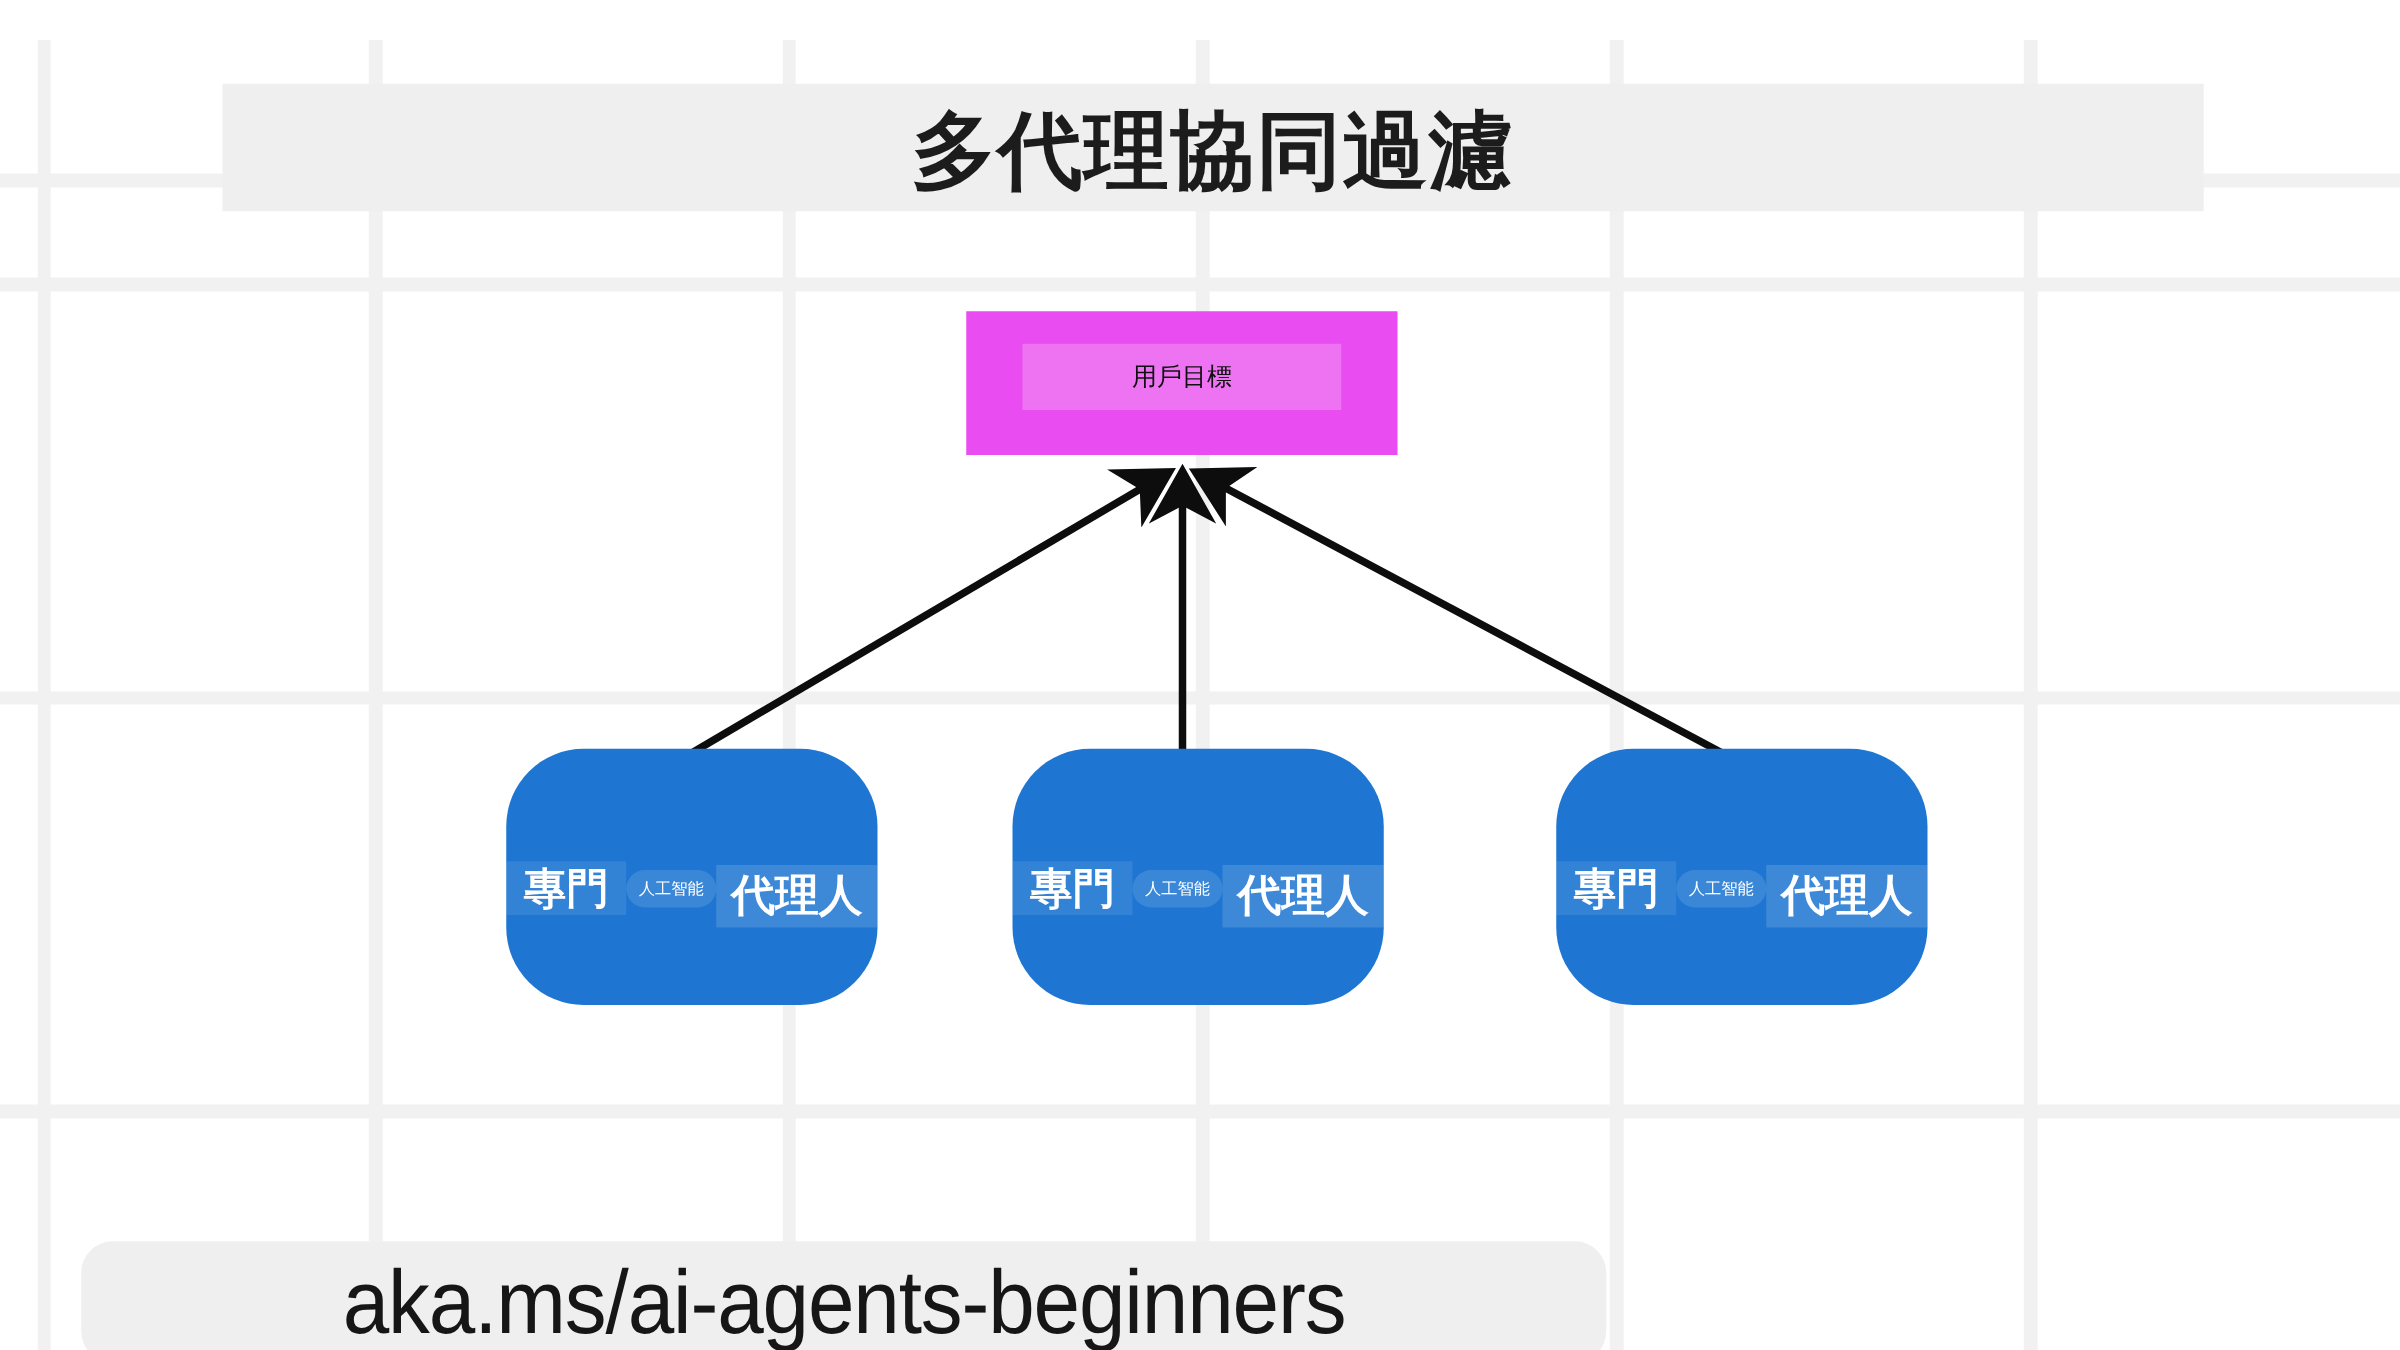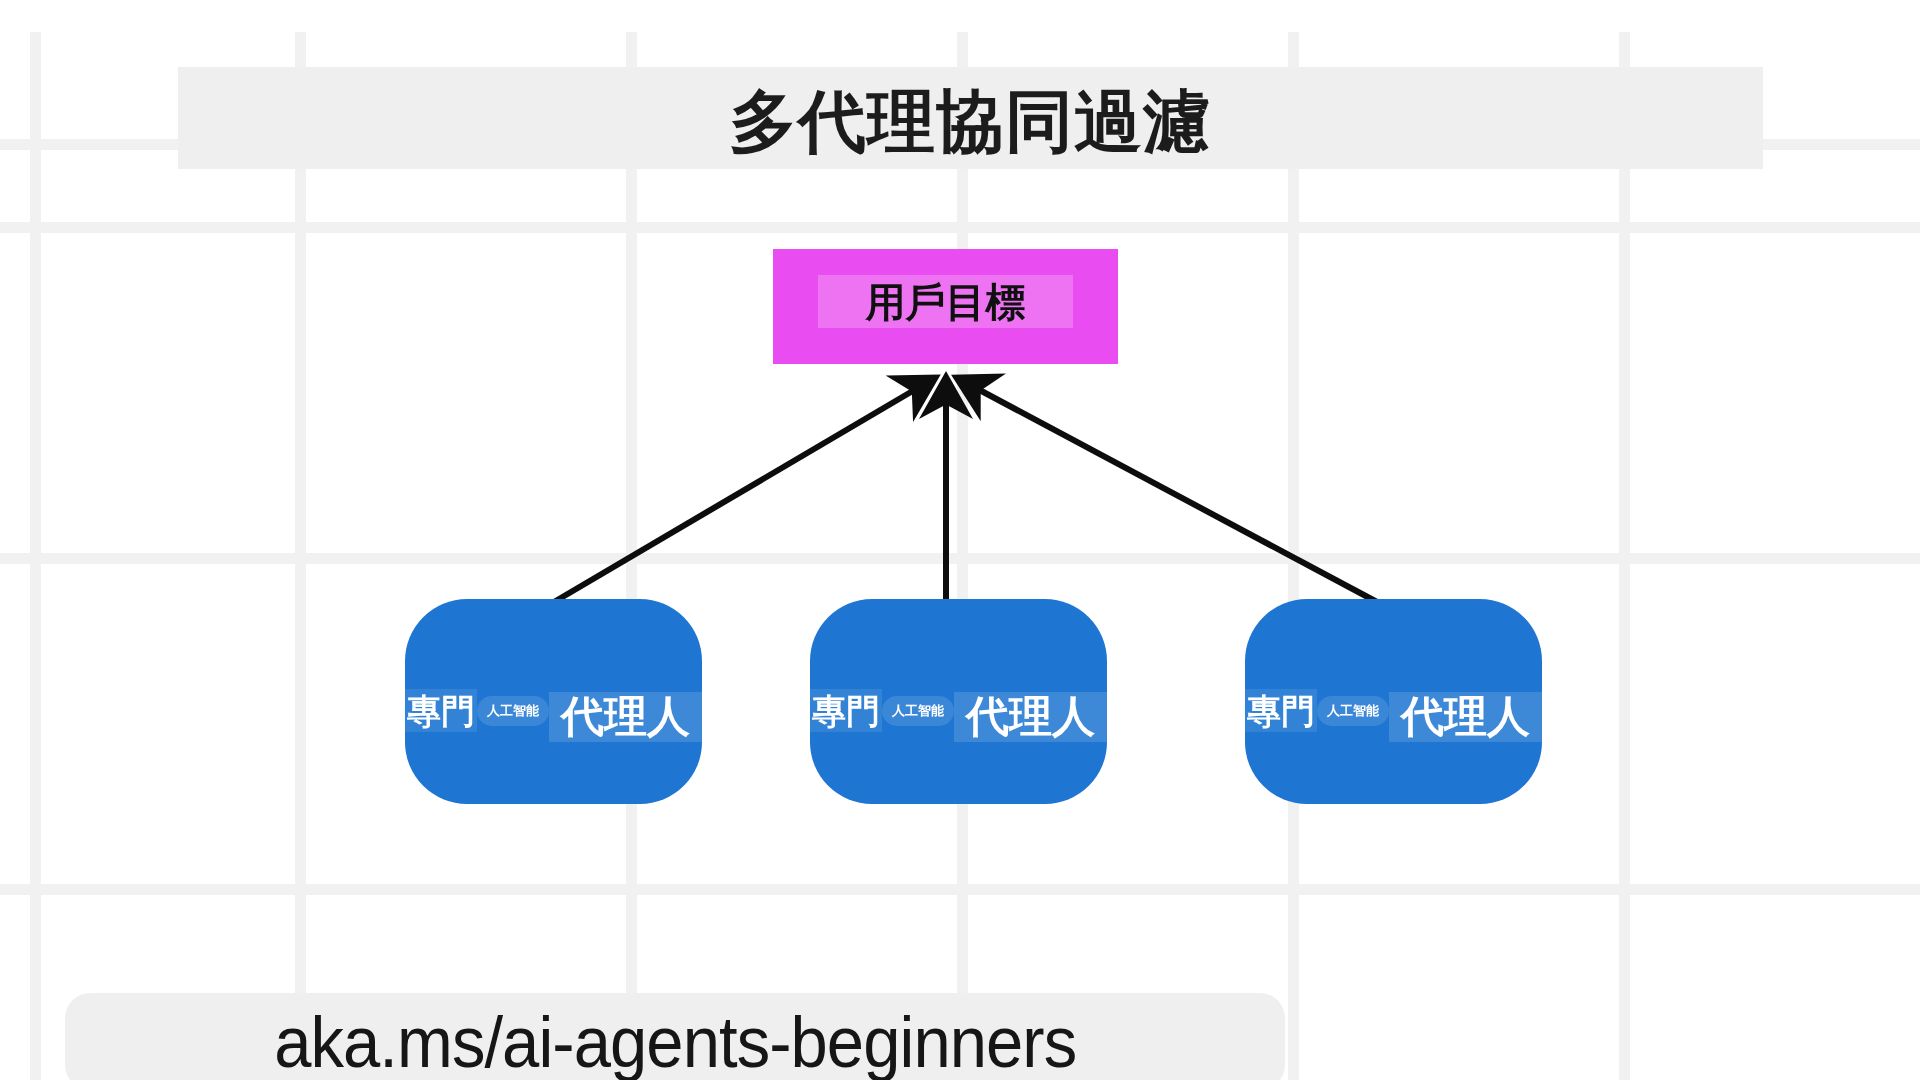--- a/index.html
+++ b/index.html
@@ -31,21 +31,21 @@
   .goal-node{
     position:absolute;left:773px;top:217px;width:345px;height:115px;
     background:#e94cf0;
   }
   .goal-label-band{
     position:absolute;left:45px;top:26px;width:255px;height:53px;
     background:rgba(255,255,255,0.22);
     display:flex;align-items:center;justify-content:center;
   }
   .goal-label{
-    font-size:40px;font-weight:700;color:#101010;line-height:1;white-space:nowrap;
+    font-size:20px;font-weight:400;color:#101010;line-height:1;white-space:nowrap;
   }
   
   .agent-node{
     position:absolute;top:567px;width:297px;height:205px;
     background:#1e76d2;border-radius:62px;
     display:flex;flex-direction:row;align-items:center;
     box-sizing:border-box;padding-top:30px;
   }
   .agent-node.pos-left{left:405px;}
   .agent-node.pos-mid{left:810px;}
@@ -53,27 +53,27 @@
   .agent-band-1{
     width:210px;height:43px;margin-bottom:12px;
     background:rgba(255,255,255,0.09);
     display:flex;align-items:center;justify-content:center;
     font-size:34px;font-weight:700;color:#ffffff;line-height:1;white-space:nowrap;
   }
   .agent-band-2{
     height:30px;margin-bottom:12px;padding:0 10px;
     background:rgba(255,255,255,0.13);
     display:flex;align-items:center;justify-content:center;
-    font-size:13px;font-weight:700;color:#ffffff;line-height:1;white-space:nowrap;border-radius:15px;
+    font-size:13px;font-weight:400;color:#ffffff;line-height:1;white-space:nowrap;border-radius:15px;
   }
   .agent-band-3{
     height:50px;padding:0 12px;
     background:rgba(255,255,255,0.14);
     display:flex;align-items:center;justify-content:center;
-    font-size:43px;font-weight:700;color:#ffffff;line-height:1;white-space:nowrap;
+    font-size:35px;font-weight:700;color:#ffffff;line-height:1;white-space:nowrap;
   }
   
   .arrows-layer{position:absolute;left:0;top:0;width:1920px;height:1080px;pointer-events:none;}
   
   .footer-banner{
     position:absolute;left:65px;top:961px;width:1220px;height:97px;
     background:#efefef;display:flex;align-items:center;justify-content:center;border-radius:25px;
   }
   .footer-text{
     font-size:72px;font-weight:400;color:#161616;letter-spacing:-1px;

